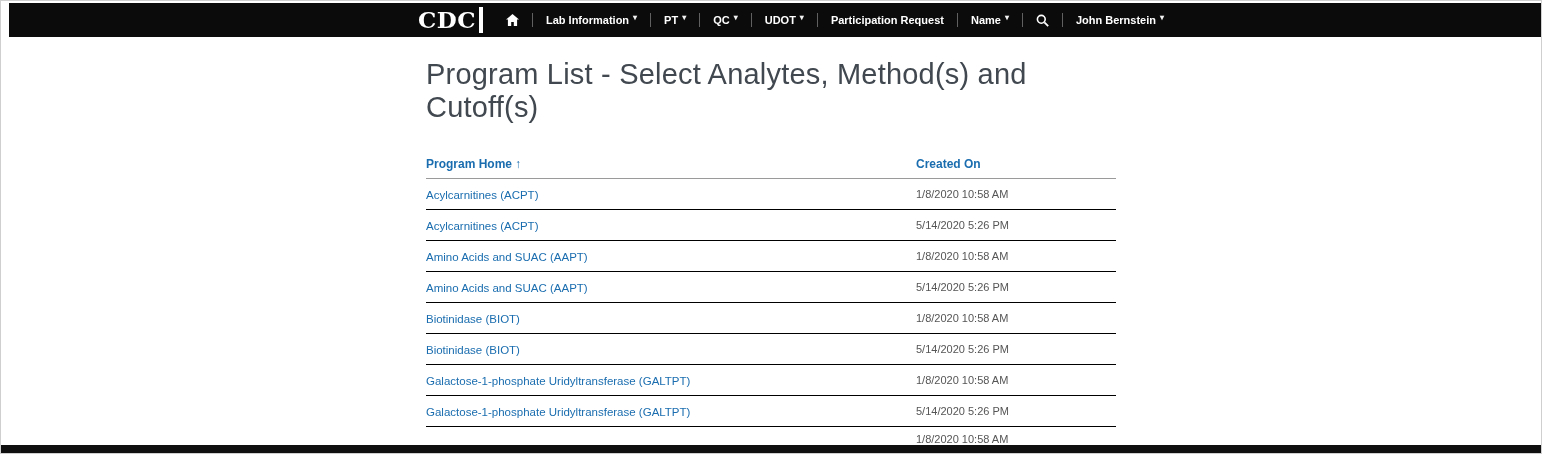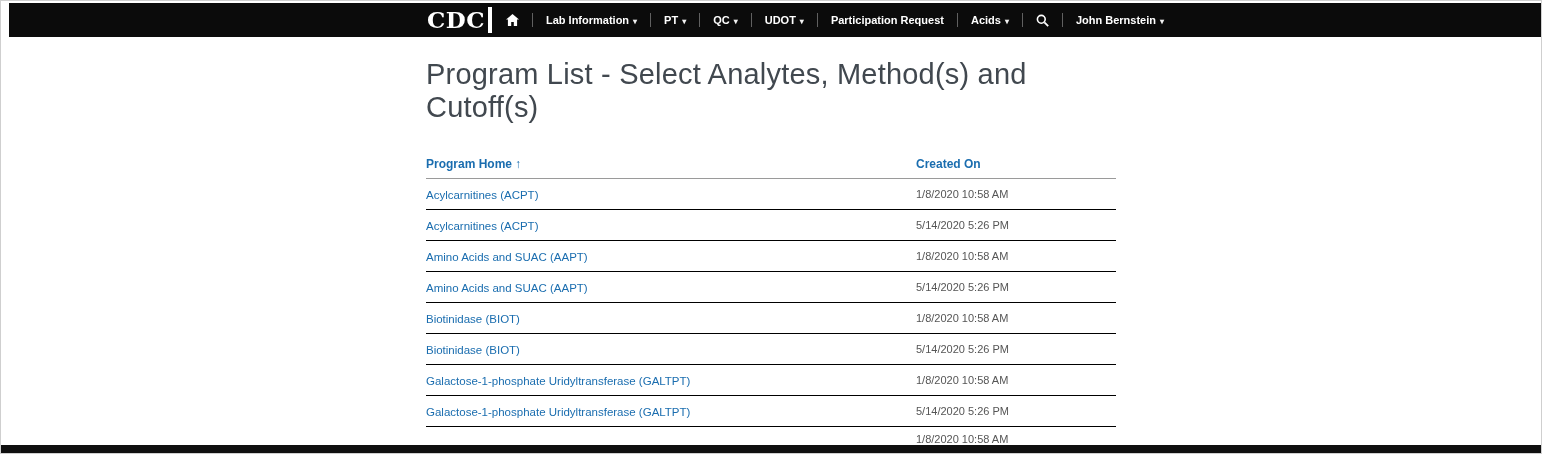--- a/index.html
+++ b/index.html
@@ -7,32 +7,32 @@
   .screen{
     position:relative; width:1542px; height:454px; background:#ffffff;
     border:1px solid #cfcfcf; overflow:hidden;
   }
   
   .topbar{
     position:absolute; top:2px; left:8px; right:0; height:34px;
     background:#0b0b0b; display:flex; align-items:center; justify-content:center;
   }
   .logo{
-    position:absolute; left:418px; top:0; height:34px;
+    position:absolute; left:409px; top:0; height:34px;
     display:flex; align-items:center; gap:3px; text-decoration:none;
   }
   .logo-text{
     color:#fff; font-weight:bold; font-size:23px; letter-spacing:0.5px;
     font-family:"DejaVu Serif", serif; line-height:34px;
   }
   .logo-bar{ display:inline-block; width:4px; height:26px; background:#fff; }
   .nav-menu{ display:flex; align-items:center; margin-left:120px; }
   .nav-item{
     color:#fff; font-size:11px; font-weight:bold; text-decoration:none;
-    display:flex; align-items:flex-end; gap:4px; padding:0 2px; white-space:nowrap;
+    display:flex; align-items:flex-start; gap:4px; padding:0 2px; white-space:nowrap;
   }
   .nav-sep{ width:1px; height:14px; background:rgba(255,255,255,0.35); margin:0 11px; }
   .caret{ font-size:8px; line-height:1; opacity:0.95; }
   .nav-icon{ display:flex; align-items:center; }
   
   .content{ position:absolute; left:425px; top:36px; width:690px; }
   .breadcrumb{ margin-top:15px; font-size:11px; color:#6d6d6d; }
   .bc-home{ color:#6d6d6d; text-decoration:none; }
   .bc-sep{ margin:0 5px; color:#8a8a8a; }
   .bc-current{ font-weight:bold; color:#3f3f3f; }
@@ -91,21 +91,21 @@
         <a href="#" class="nav-item">
           <span>UDOT</span>
           <span class="caret">▾</span>
         </a>
         <span class="nav-sep"></span>
         <a href="#" class="nav-item">
           <span>Participation Request</span>
         </a>
         <span class="nav-sep"></span>
         <a href="#" class="nav-item">
-          <span>Acids</span>
+          <span>Name</span>
           <span class="caret">▾</span>
         </a>
         <span class="nav-sep"></span>
         <a href="#" class="nav-item">
           <span class="nav-icon">
             <svg width="13" height="13" viewBox="0 0 13 13">
               <circle cx="5.3" cy="5.3" r="3.9" fill="none" stroke="#fff" stroke-width="1.6"></circle>
               <line x1="8.4" y1="8.4" x2="12.2" y2="12.2" stroke="#fff" stroke-width="1.8"></line>
             </svg>
           </span>

